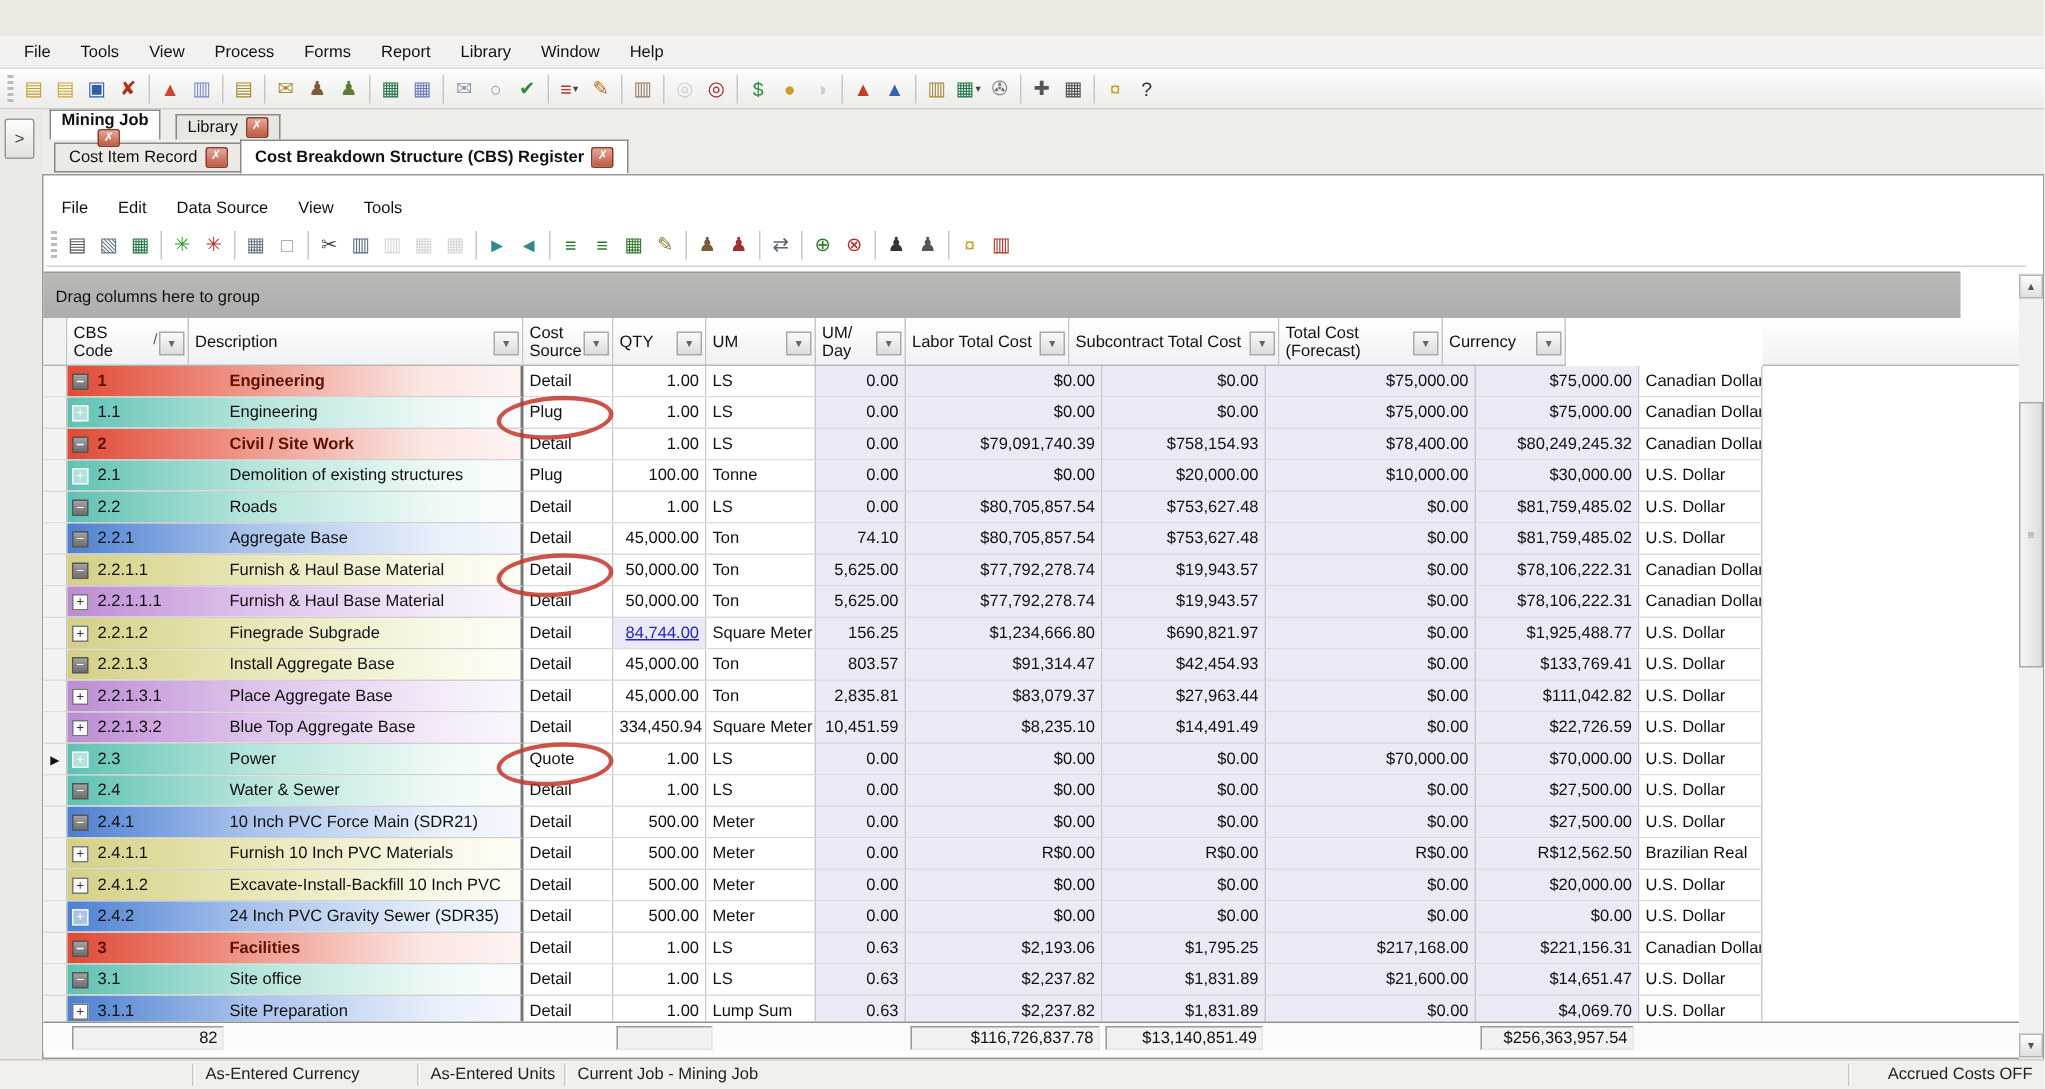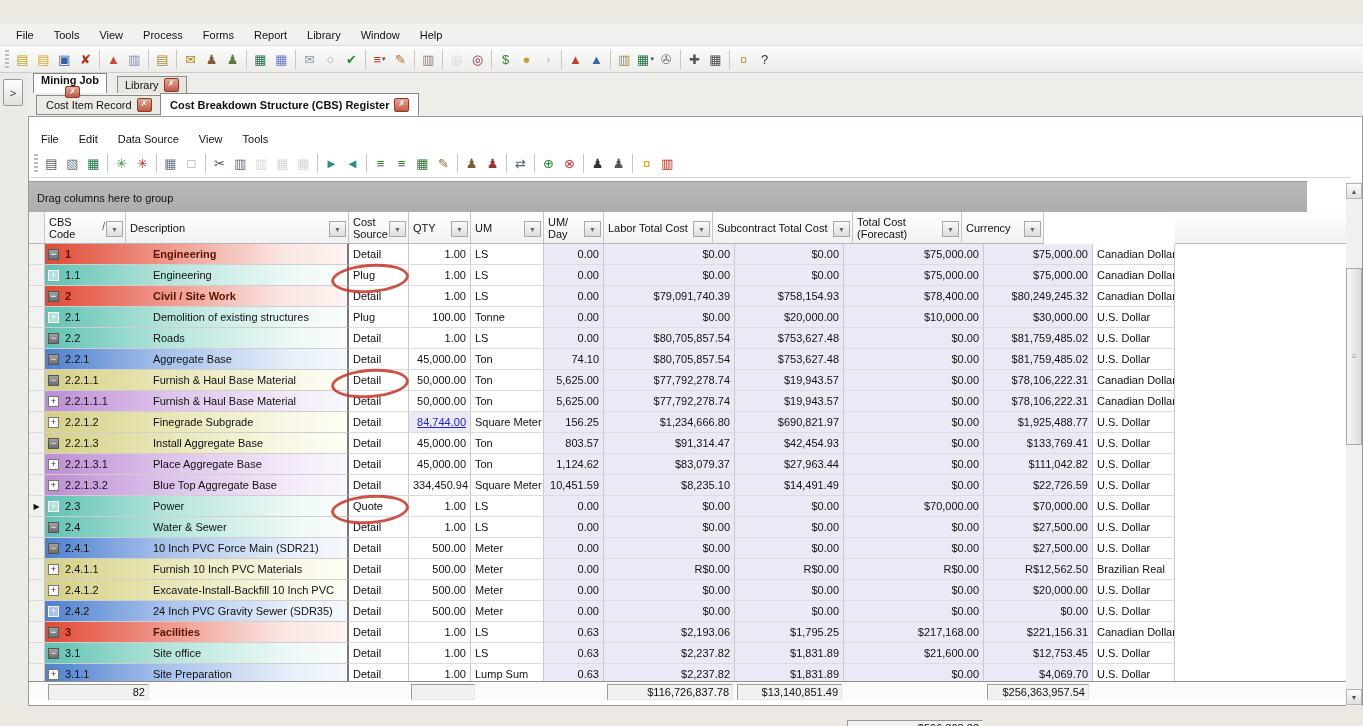--- a/index.html
+++ b/index.html
@@ -486,21 +486,21 @@
           <div class="grow">
             <div class="gsel"></div>
             <div class="band lv5">
               <span class="exp plus">+</span>
               <span class="gcode">2.2.1.3.1</span>
               <span class="gdesc">Place Aggregate Base</span>
             </div>
             <div class="gcell gsrc">Detail</div>
             <div class="gcell gqty num">45,000.00</div>
             <div class="gcell gum">Ton</div>
-            <div class="gcell gumday num lav">1,124.62</div>
+            <div class="gcell gumday num lav">2,835.81</div>
             <div class="gcell gequip num lav">$83,079.37</div>
             <div class="gcell glabor num lav">$27,963.44</div>
             <div class="gcell gsub num lav">$0.00</div>
             <div class="gcell gtotal num lav">$111,042.82</div>
             <div class="gcell gcur">U.S. Dollar</div>
           </div>
           <div class="grow">
             <div class="gsel"></div>
             <div class="band lv5">
               <span class="exp plus">+</span>
@@ -646,21 +646,21 @@
               <span class="gcode">3.1</span>
               <span class="gdesc">Site office</span>
             </div>
             <div class="gcell gsrc">Detail</div>
             <div class="gcell gqty num">1.00</div>
             <div class="gcell gum">LS</div>
             <div class="gcell gumday num lav">0.63</div>
             <div class="gcell gequip num lav">$2,237.82</div>
             <div class="gcell glabor num lav">$1,831.89</div>
             <div class="gcell gsub num lav">$21,600.00</div>
-            <div class="gcell gtotal num lav">$12,753.45</div>
+            <div class="gcell gtotal num lav">$14,651.47</div>
             <div class="gcell gcur">U.S. Dollar</div>
           </div>
           <div class="grow">
             <div class="gsel"></div>
             <div class="band lv3">
               <span class="exp plus">+</span>
               <span class="gcode">3.1.1</span>
               <span class="gdesc">Site Preparation</span>
             </div>
             <div class="gcell gsrc">Detail</div>
@@ -684,14 +684,24 @@
       </div>
     </div>
   </div>
 
   <div class="vscroll">
     <div class="sarrow" style="top:1px;">▲</div>
     <div class="sthumb">≡</div>
     <div class="sarrow" style="top:507px;">▼</div>
   </div>
 
+  <div class="statusbar">
+    <div class="ssep" style="left:128px;"></div>
+    <span class="st" style="left:137px;">As-Entered Currency</span>
+    <div class="ssep" style="left:278px;"></div>
+    <span class="st" style="left:287px;">As-Entered Units</span>
+    <div class="ssep" style="left:376px;"></div>
+    <span class="st" style="left:385px;">Current Job - Mining Job</span>
+    <div class="ssep" style="left:1232px;"></div>
+    <span class="st" style="right:8px;">Accrued Costs OFF</span>
+  </div>
 
 </div>
 
 </body></html>

